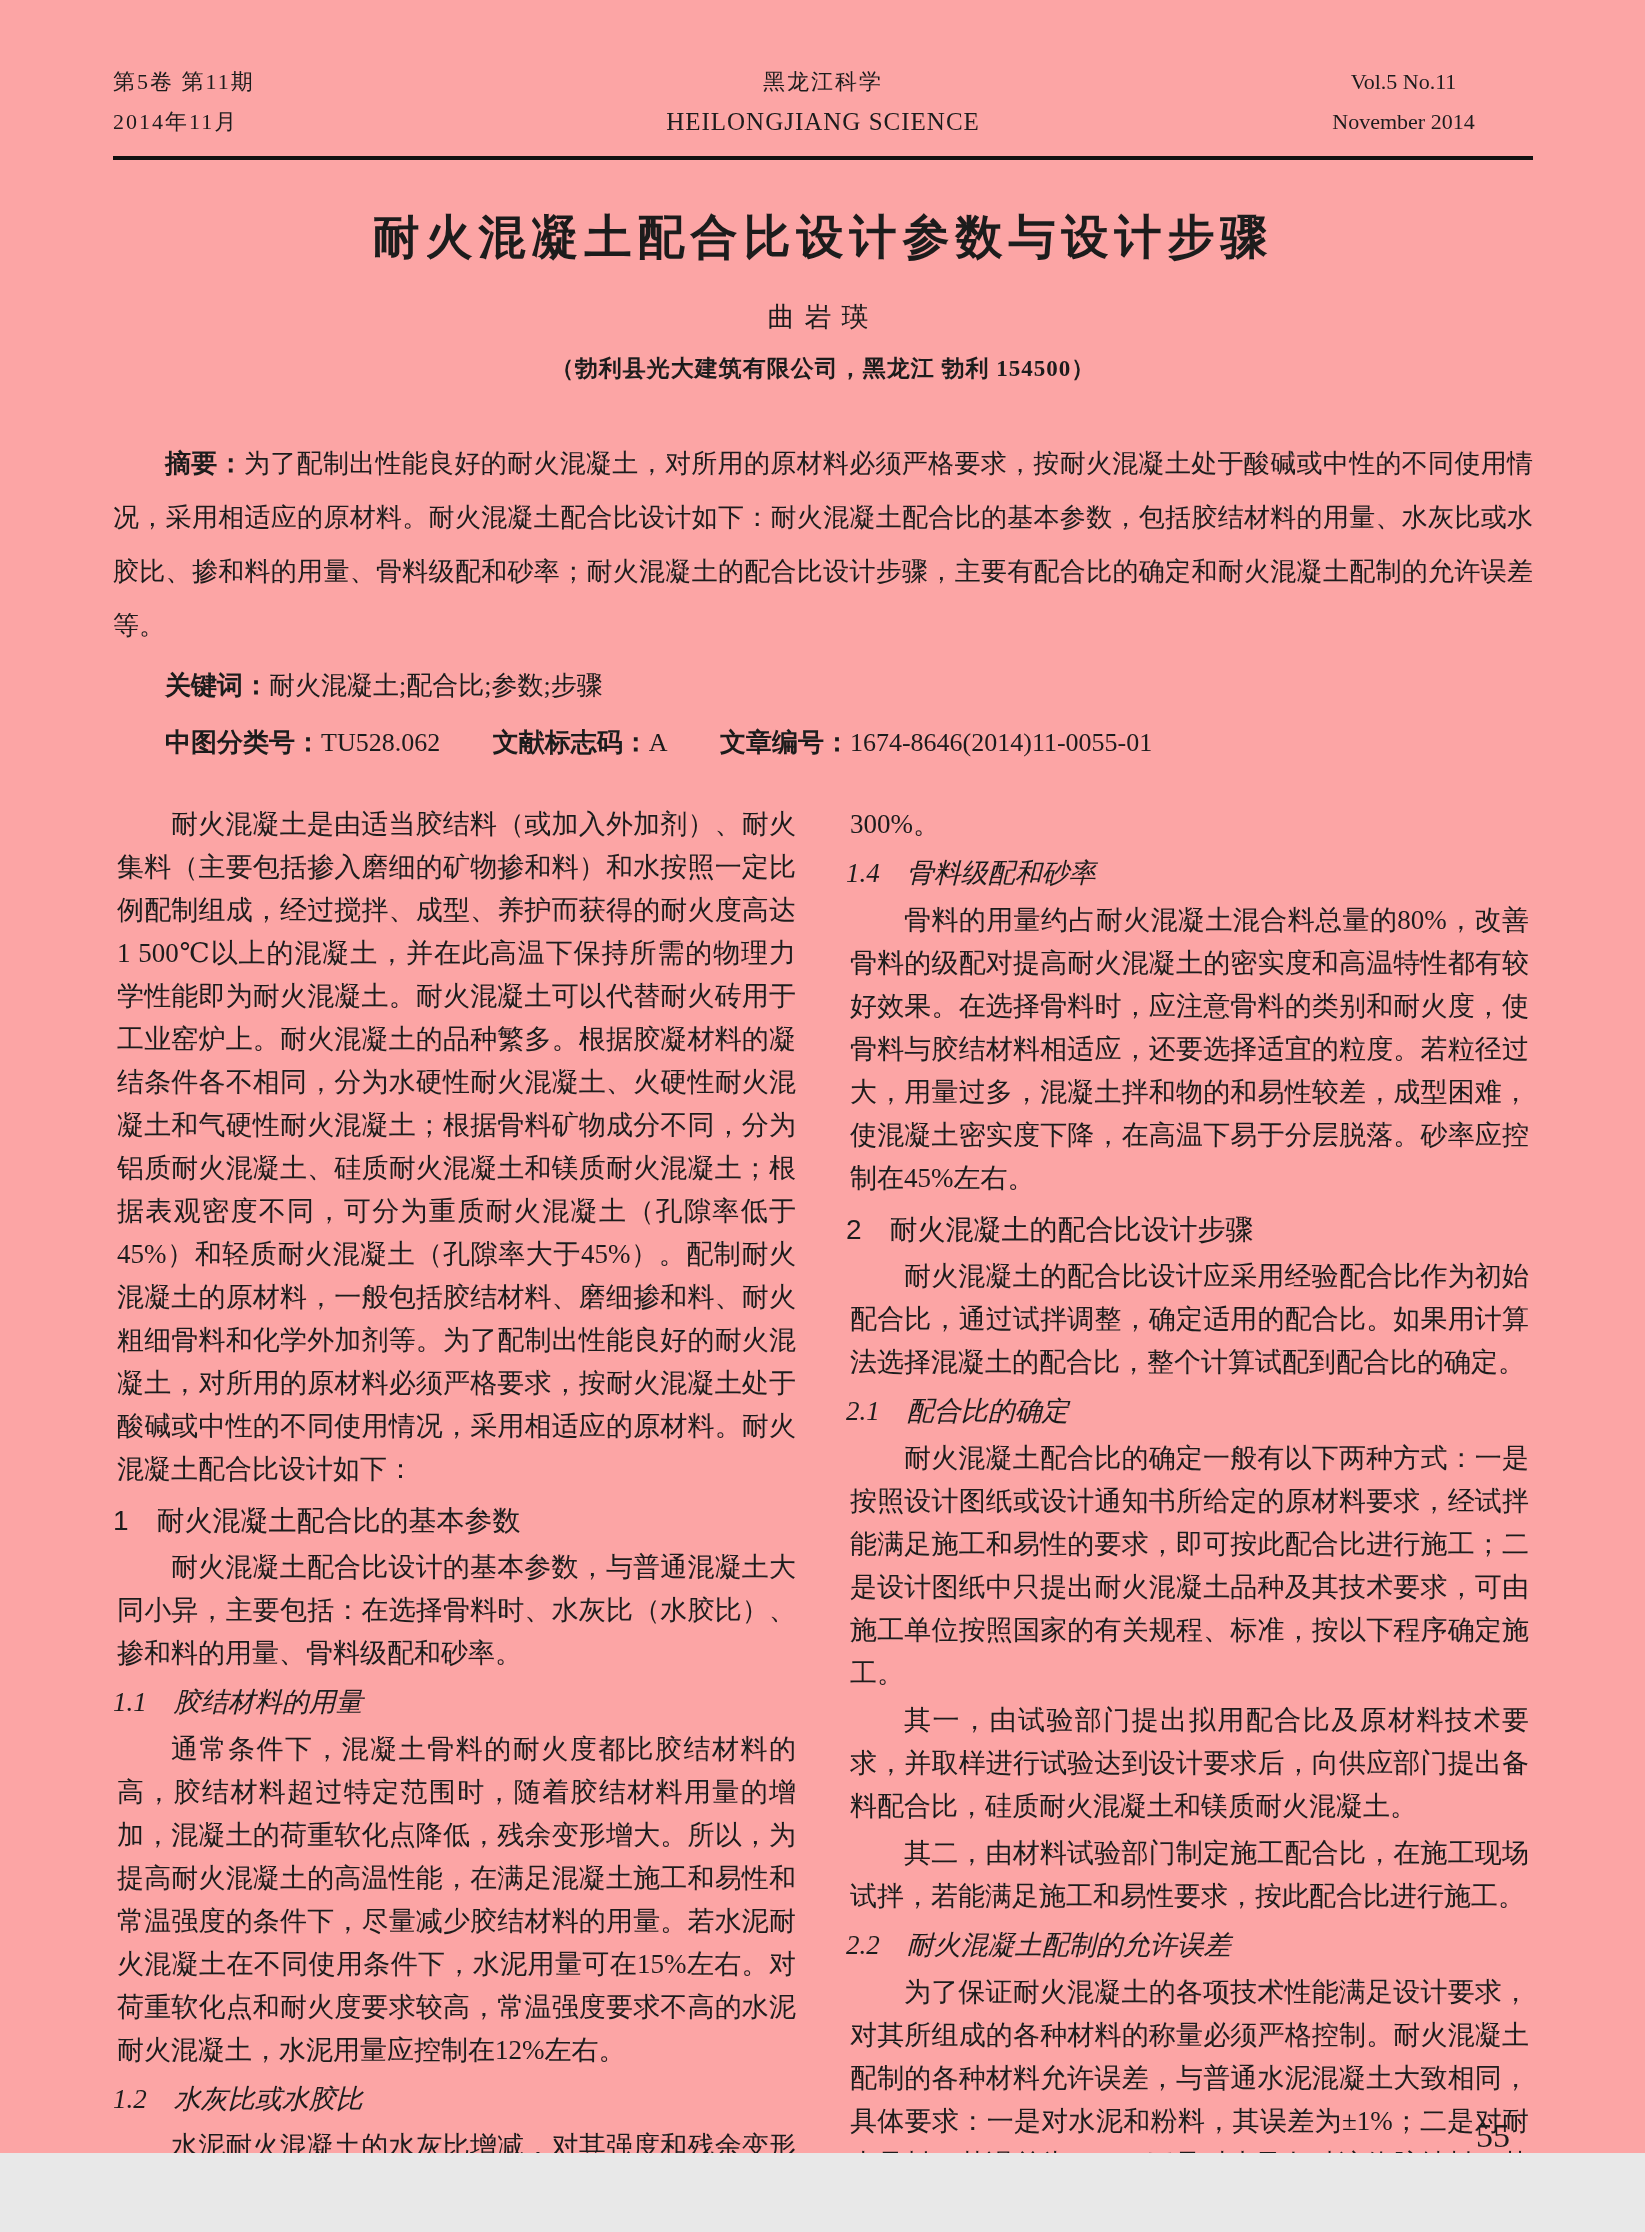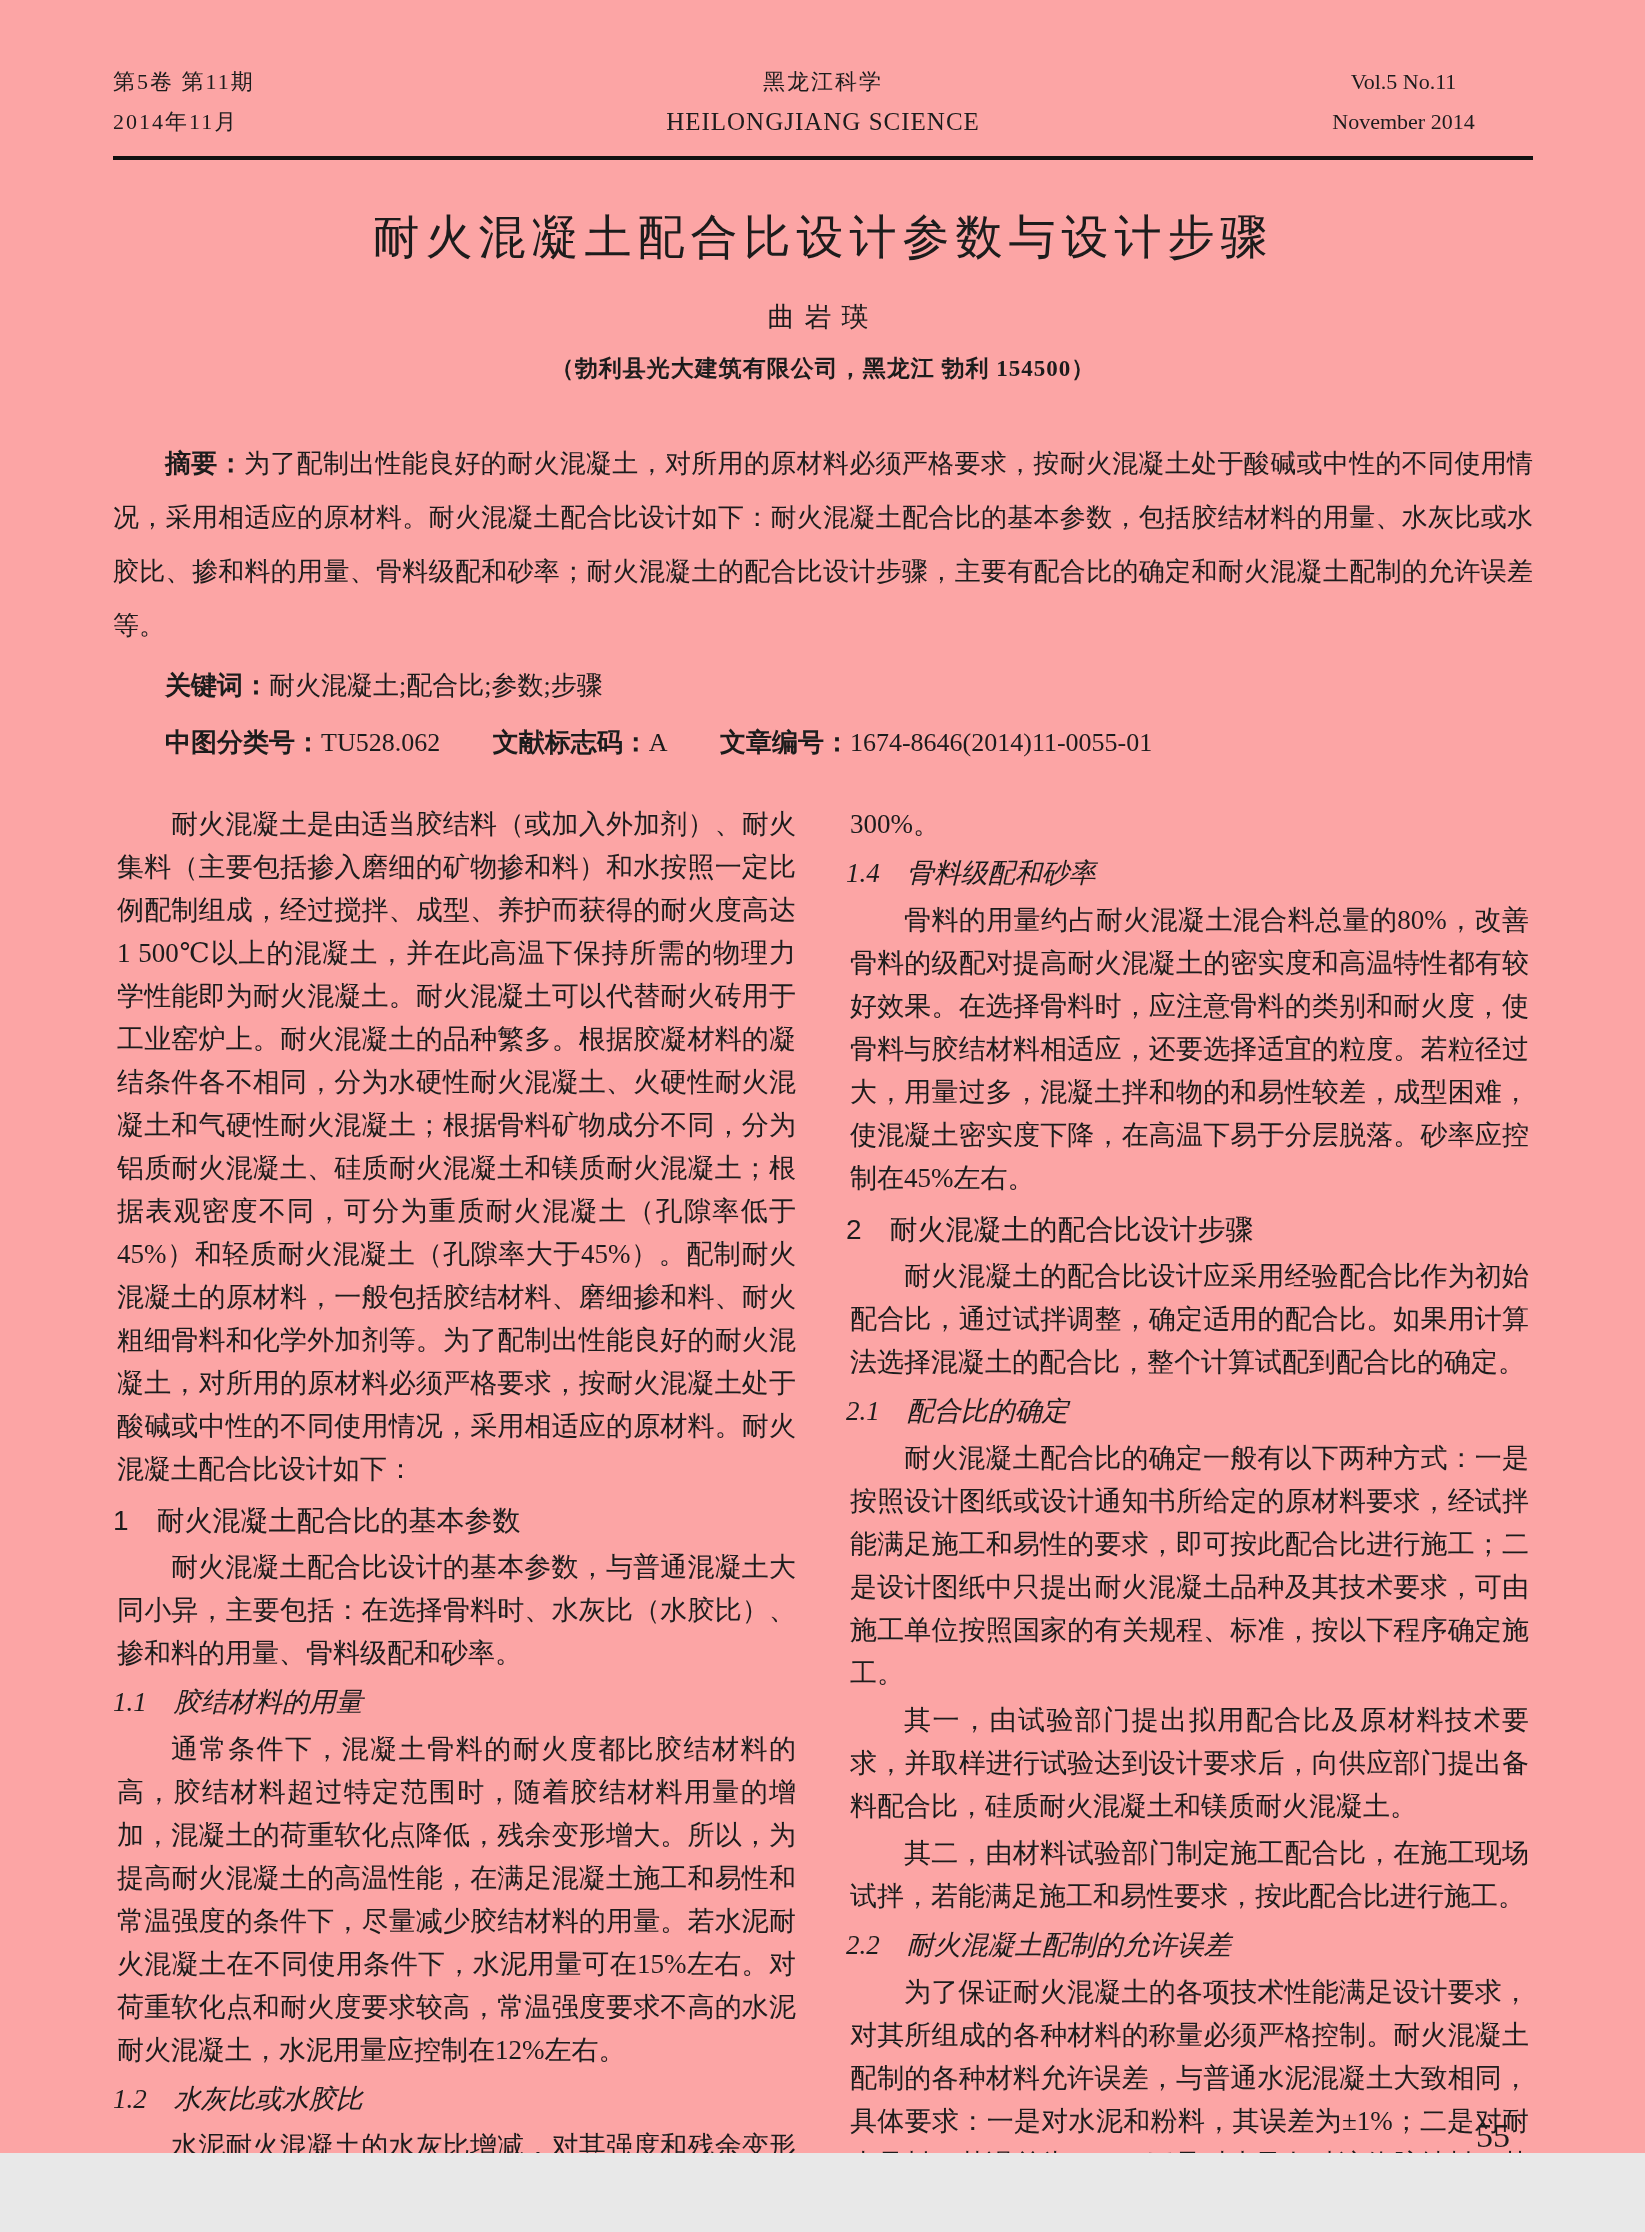--- a/index.html
+++ b/index.html
@@ -20,21 +20,21 @@
   .hdr .blk.left{text-align:left;min-width:259px;}
   .hdr .blk.center{text-align:center;flex:1;}
   .hdr .blk.right{text-align:center;min-width:259px;}
   .hdr .cn{letter-spacing:2px;}
   .hdr .en-journal{font-size:25px;letter-spacing:1px;}
   .rule{height:4px;background:#111;margin-top:14px;}
   
   .title{
     margin:46px 0 0 0;text-align:center;
     font-family:"Liberation Sans","DejaVu Sans",sans-serif;
-    font-weight:normal;font-size:47px;letter-spacing:6px;
+    font-weight:bold;font-size:47px;letter-spacing:6px;
   }
   .author{margin-top:30px;text-align:center;font-size:27px;letter-spacing:10px;}
   .affiliation{margin-top:18px;text-align:center;font-size:23px;letter-spacing:1px;font-weight:bold;}
   
   .lbl{
     font-family:"Liberation Sans","DejaVu Sans",sans-serif;
     font-weight:bold;
   }
   .abstract{
     margin:52px 0 0 0;

